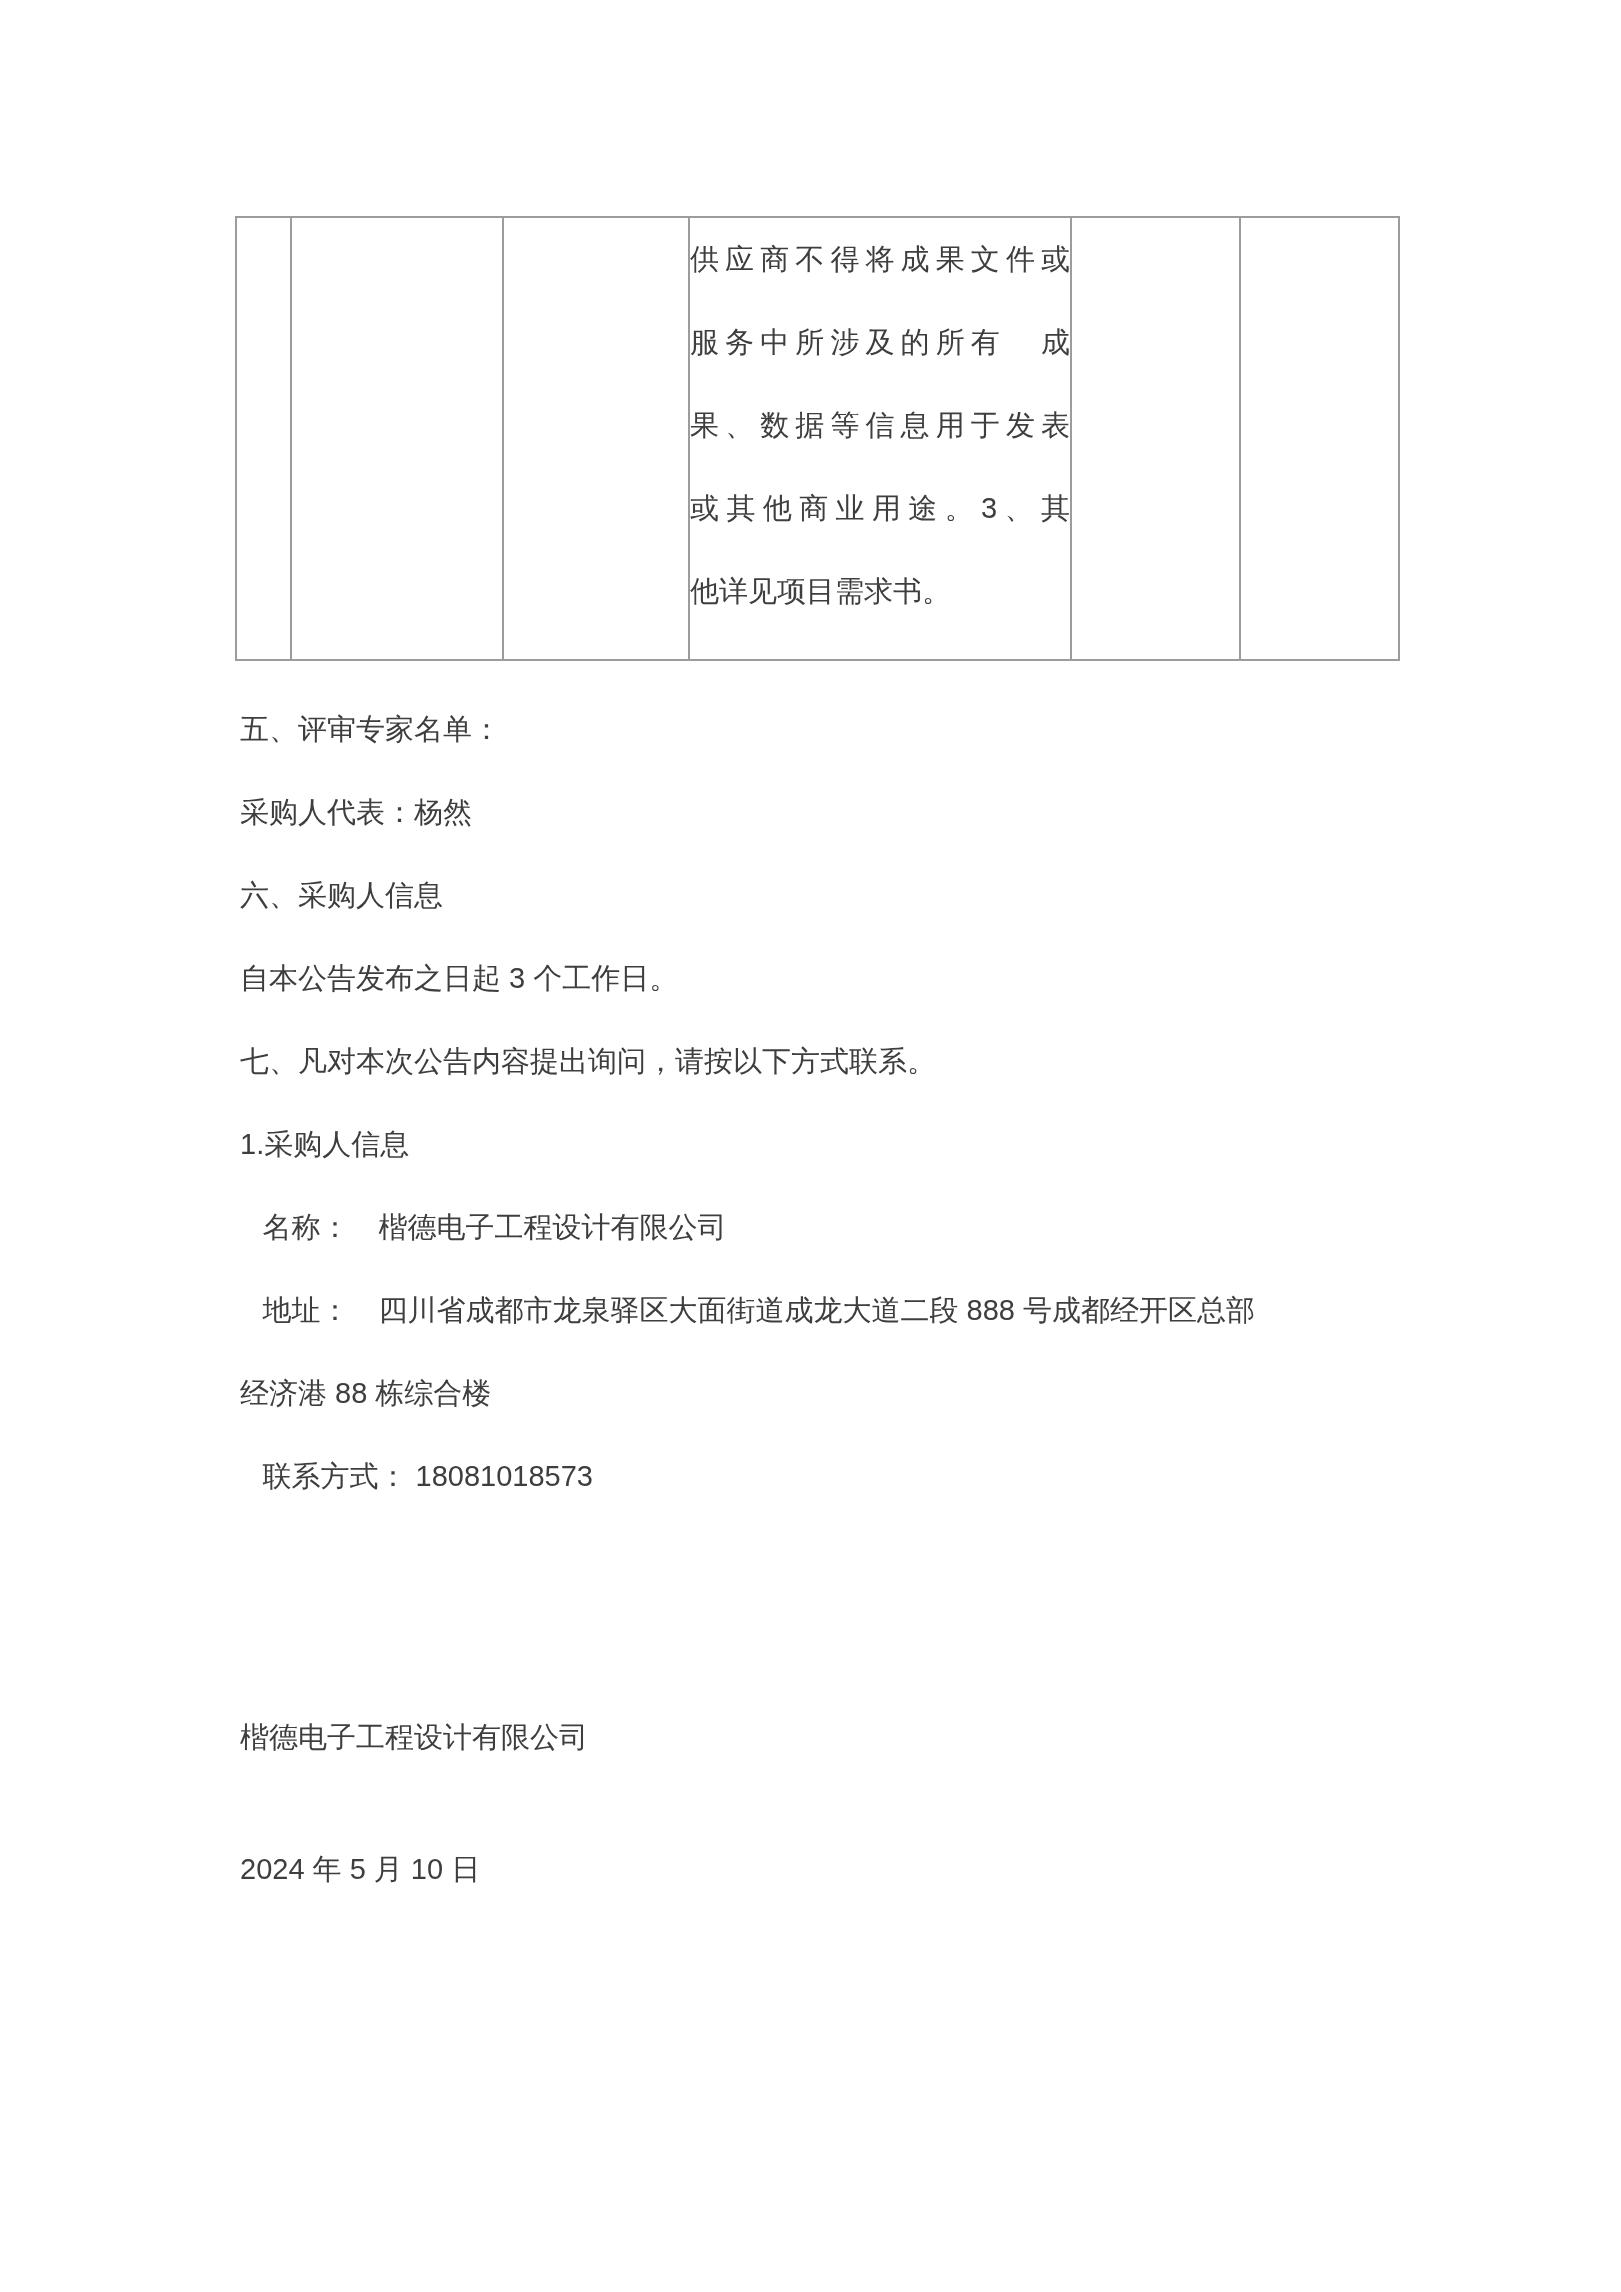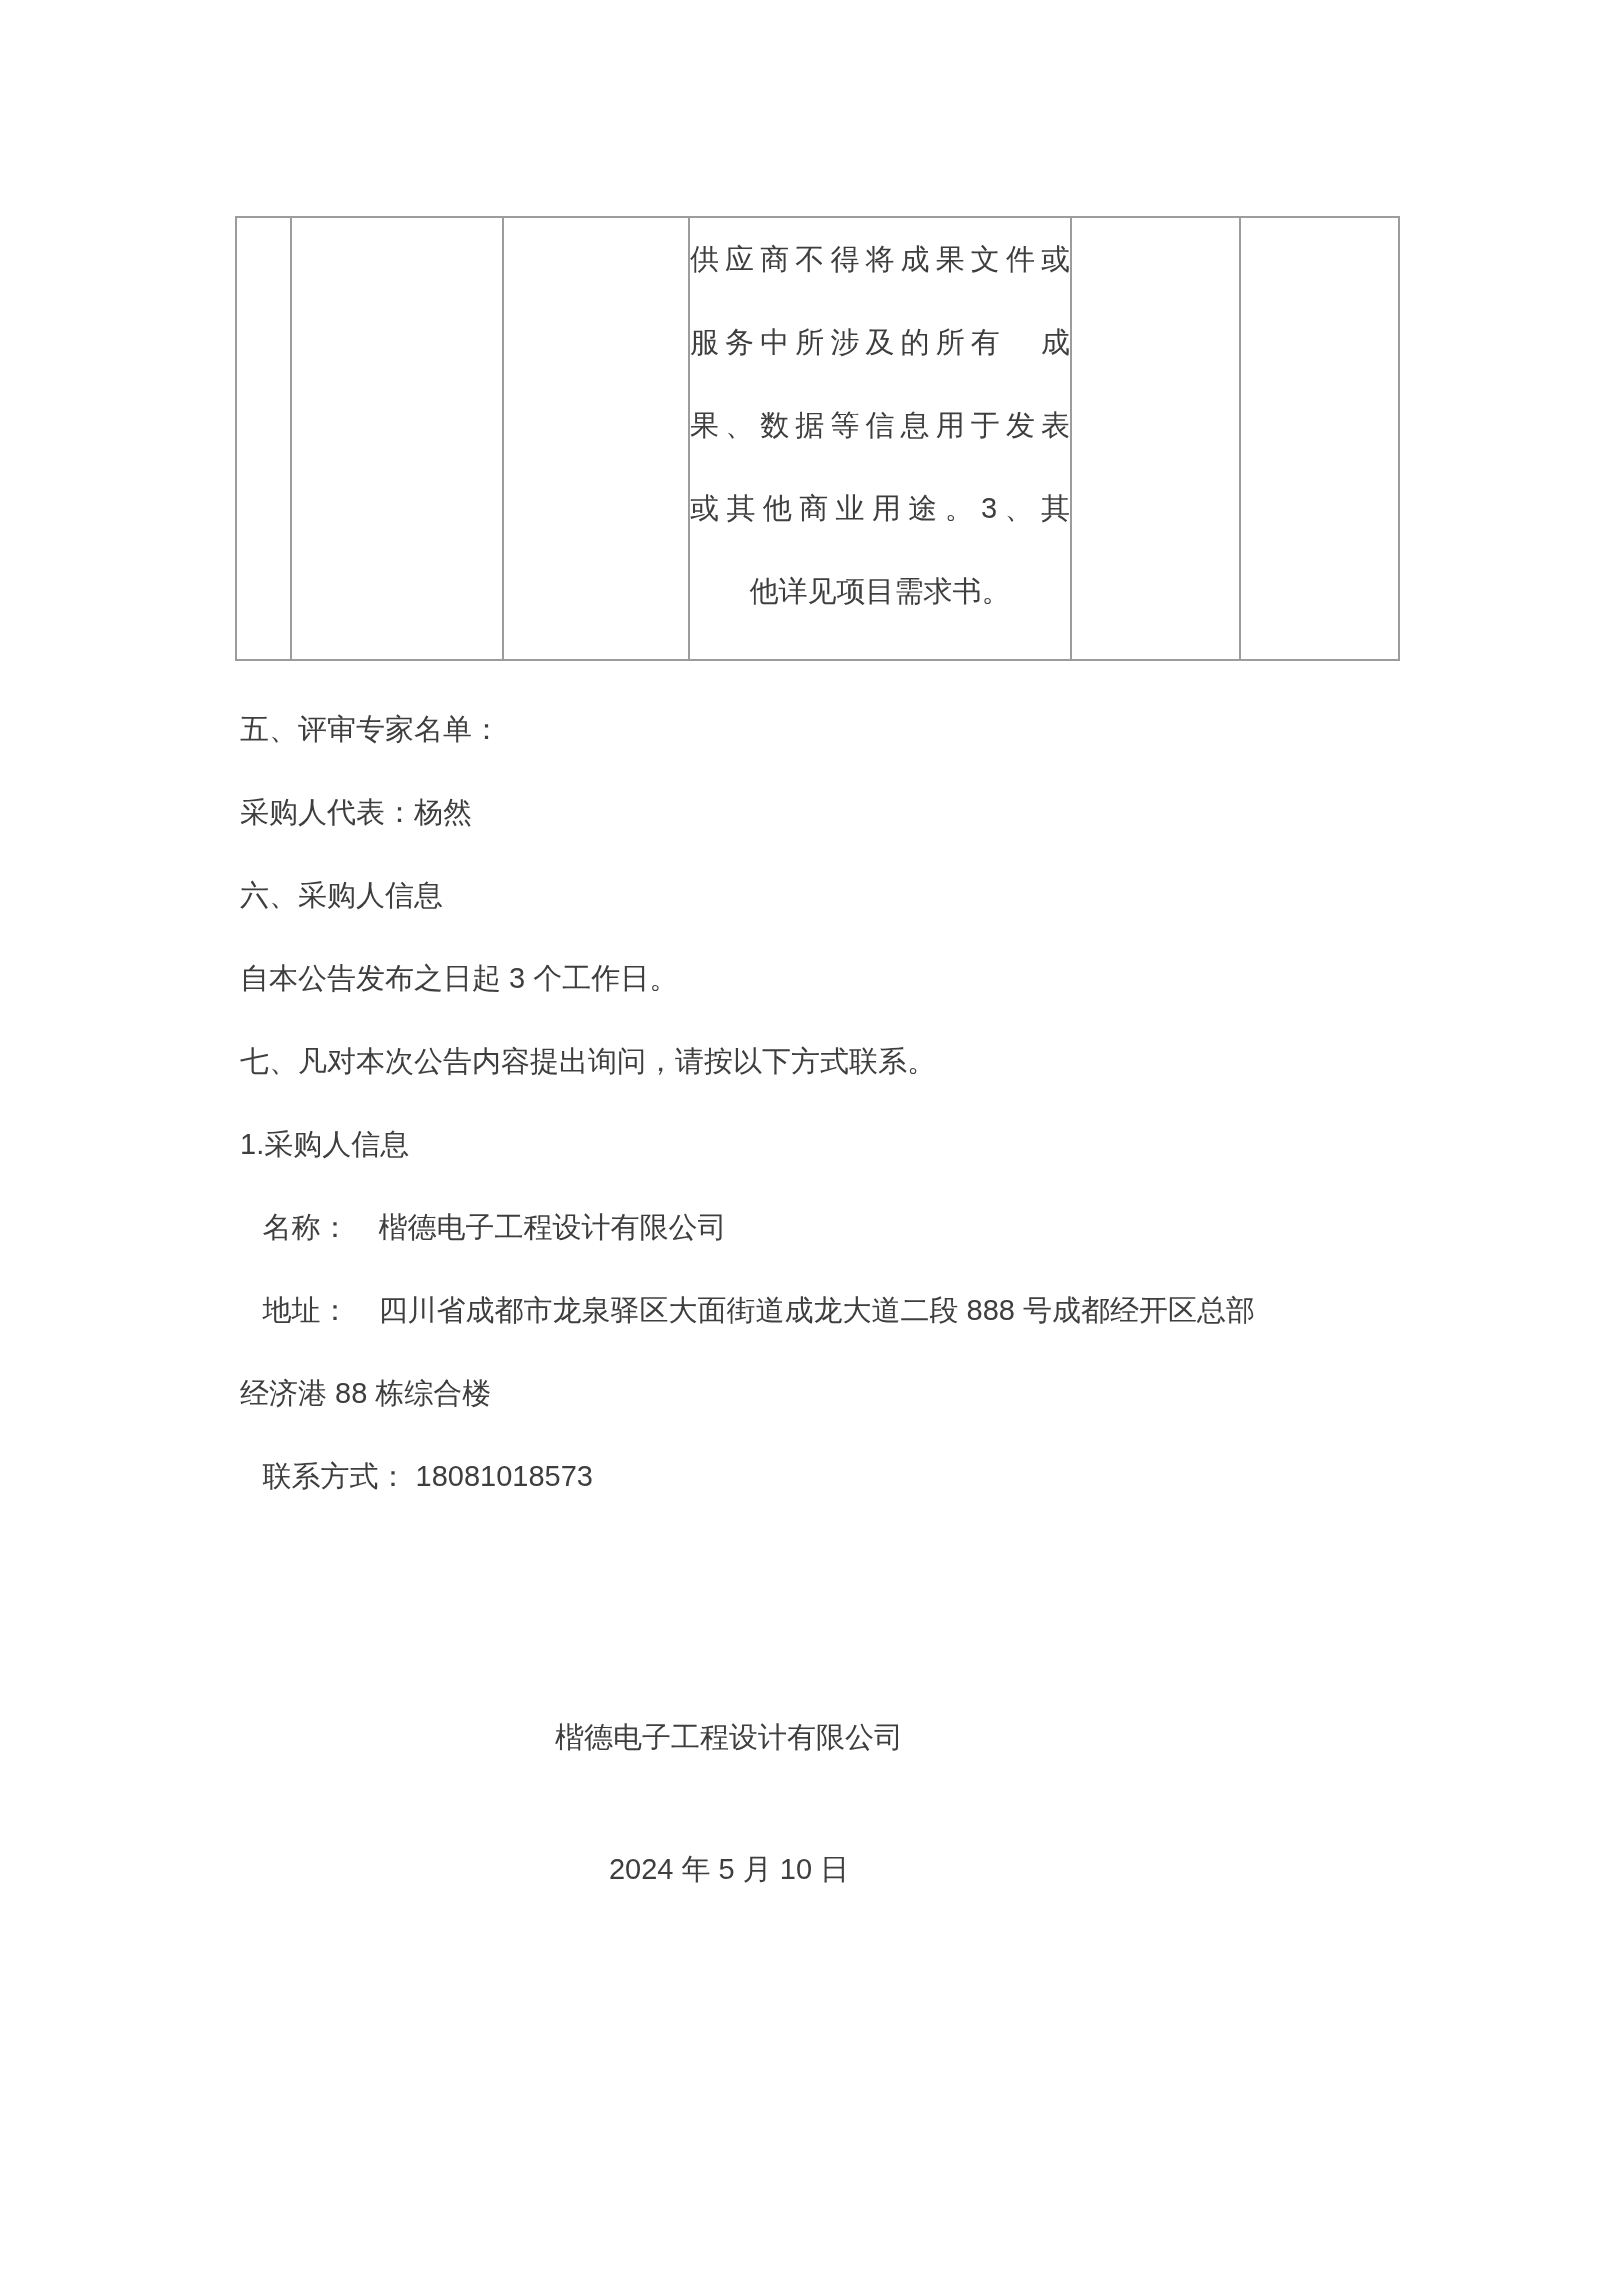--- a/index.html
+++ b/index.html
@@ -37,21 +37,21 @@
     color: #3e3e3e;
     white-space: pre;
   }
   .cl.j {
     white-space: normal;
     text-align: justify;
     text-align-last: justify;
   }
   .cl.c {
     white-space: normal;
-    text-align: center;
+    text-align: left;
   }
 
   
   .content {
     position: absolute;
     left: 240px;
     top: 668px;
     width: 1157px;
   }
   p.para {
@@ -61,21 +61,21 @@
     white-space: pre;
   }
   p.para.indent { padding-left: 22.5px; }
 
   
   .closing {
     position: absolute;
     left: 240px;
     top: 1676px;
     width: 978px;
-    text-align: center;
+    text-align: left;
   }
   .closing p {
     margin: 0;
     font-size: 29px;
     line-height: 83px;
     white-space: pre;
   }
   .closing p.date { margin-top: 49px; }
 </style>
 </head>

